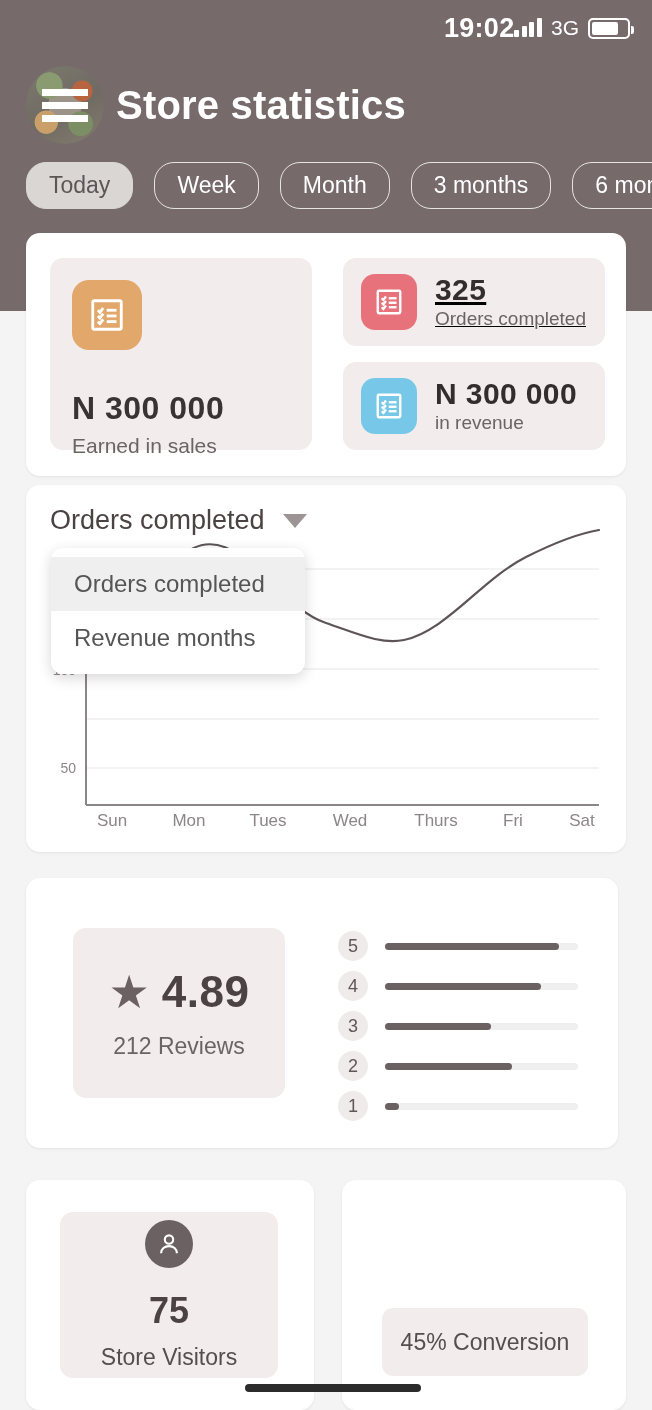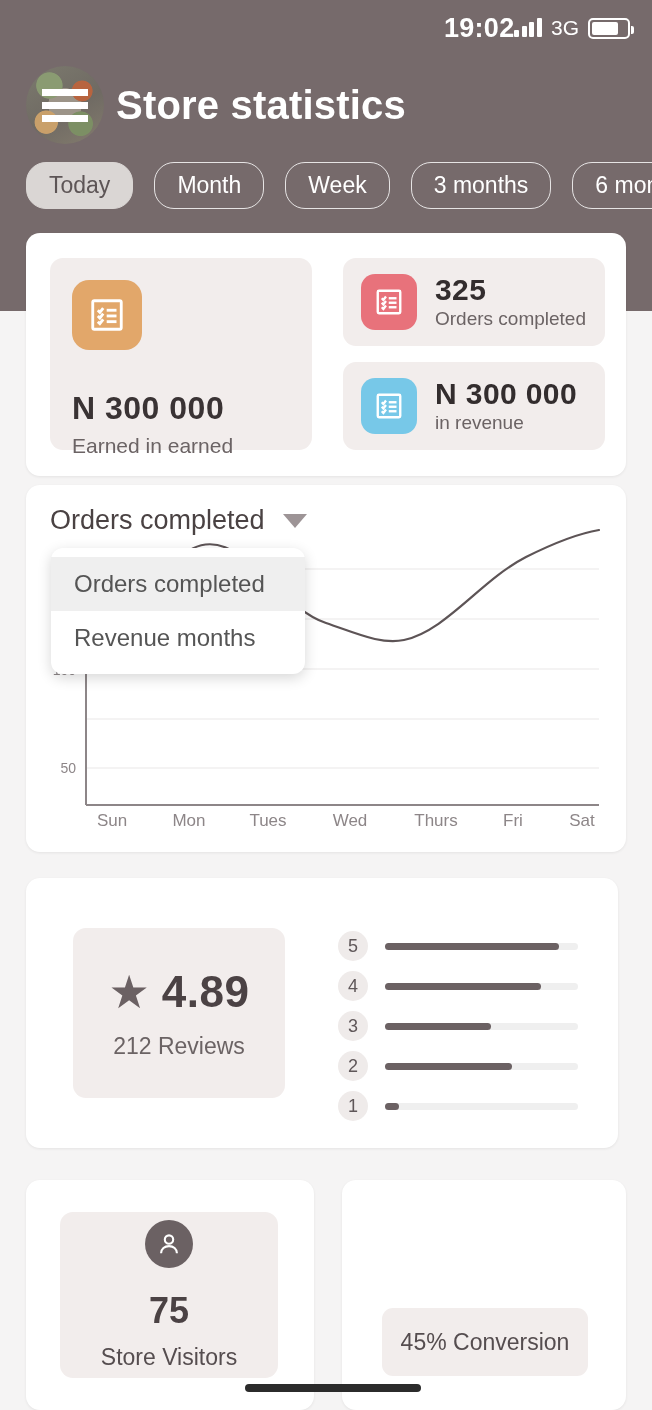--- a/index.html
+++ b/index.html
@@ -87,21 +87,21 @@
   }
   .sales-box .ico { width:70px; height:70px; border-radius:17px; background:#E2A76A;
     display:flex; align-items:center; justify-content:center; }
   .sales-amount { font-size:32px; font-weight:bold; color:#3a3334; margin-top:40px; letter-spacing:.5px; }
   .sales-label { font-size:21px; color:#6b6364; margin-top:7px; }
 
   .mini {
     position:absolute; left:317px; width:262px; height:88px;
     display:flex; align-items:center; gap:18px; padding:0 18px;
   }
-  #orders-mini { top:25px; }
+  #orders-mini { top:25px;text-decoration:underline; }
   #revenue-mini { top:129px; }
   .mini .ico { width:56px; height:56px; border-radius:14px;
     display:flex; align-items:center; justify-content:center; flex:none; }
   .mini-big { font-size:30px; font-weight:bold; color:#332d2e; line-height:1.05; letter-spacing:.4px;}
   .mini-sub { font-size:19px; color:#6b6364; margin-top:2px; }
 
   
   #chart-card { left:26px; top:485px; width:600px; height:367px; overflow:hidden; }
   .chart-head {
     position:absolute; left:24px; top:20px;
@@ -191,22 +191,22 @@
     <div class="avatar">
       <span></span>
         <span></span>
         <span></span>
     </div>
     <div class="page-title">Store statistics</div>
   </div>
 
   <div class="filters">
     <div class="pill active">Today</div>
+    <div class="pill">Week</div>
     <div class="pill">Month</div>
-    <div class="pill">Week</div>
     <div class="pill">3 months</div>
     <div class="pill">6 months</div>
 
   </div>
 </div>
 
 <div class="card" id="stats-card">
 
   <div class="inner sales-box">
     <div class="ico">
@@ -214,21 +214,21 @@
         <rect x="3" y="3" width="18" height="18" rx="1"></rect>
         <polyline points="6.2,9 7.5,10.3 9.6,7.6"></polyline>
         <polyline points="6.2,12.6 7.5,13.9 9.6,11.2"></polyline>
         <polyline points="6.2,16.2 7.5,17.5 9.6,14.8"></polyline>
         <line x1="11.8" y1="9" x2="18" y2="9"></line>
         <line x1="11.8" y1="12.6" x2="18" y2="12.6"></line>
         <line x1="11.8" y1="16.2" x2="18" y2="16.2"></line>
       </svg>
     </div>
     <div class="sales-amount">N 300 000</div>
-    <div class="sales-label">Earned in earned</div>
+    <div class="sales-label">Earned in sales</div>
   </div>
 
   <div class="inner mini" id="orders-mini">
     <div class="ico" style="background:#E8727B">
       <svg width="30" height="30" viewBox="0 0 24 24" fill="none" stroke="#fff" stroke-width="1.9">
         <rect x="3" y="3" width="18" height="18" rx="1"></rect>
         <polyline points="6.2,9 7.5,10.3 9.6,7.6"></polyline>
         <polyline points="6.2,12.6 7.5,13.9 9.6,11.2"></polyline>
         <polyline points="6.2,16.2 7.5,17.5 9.6,14.8"></polyline>
         <line x1="11.8" y1="9" x2="18" y2="9"></line>

